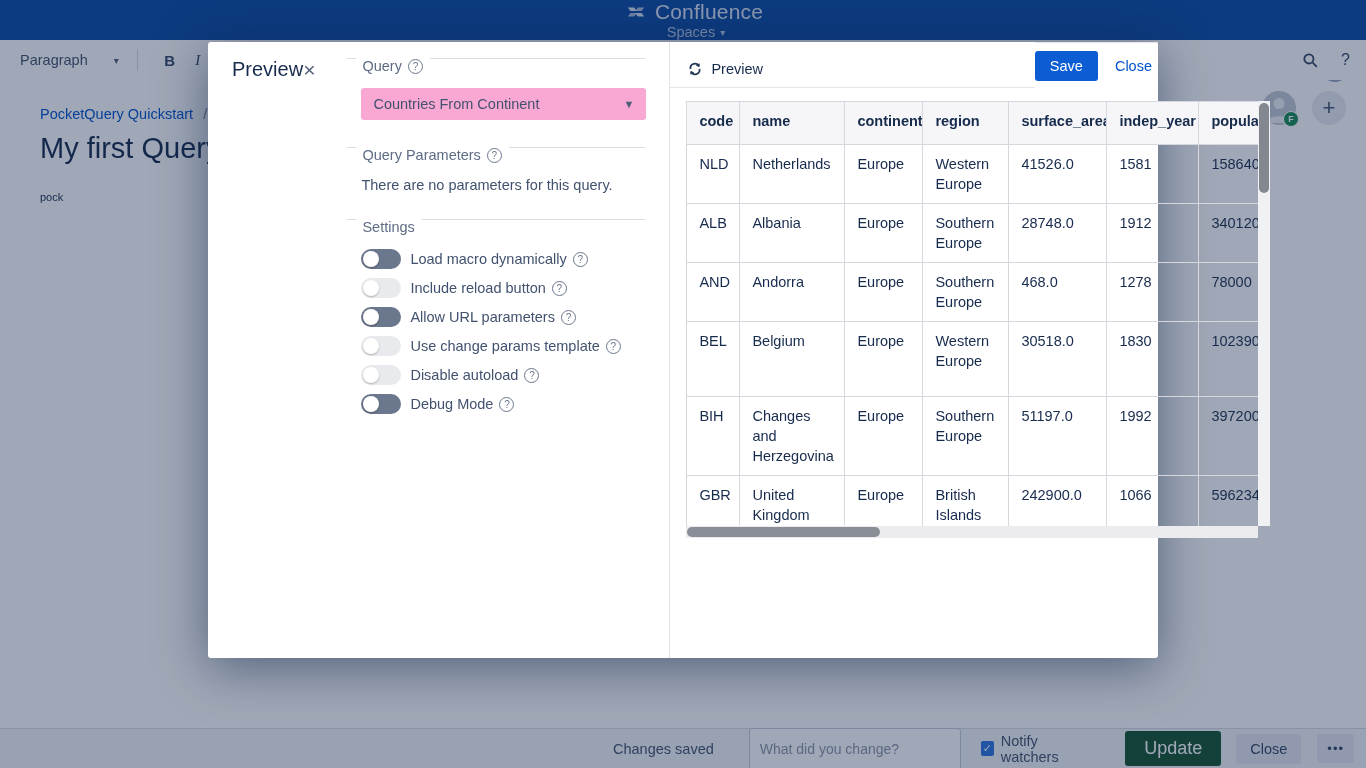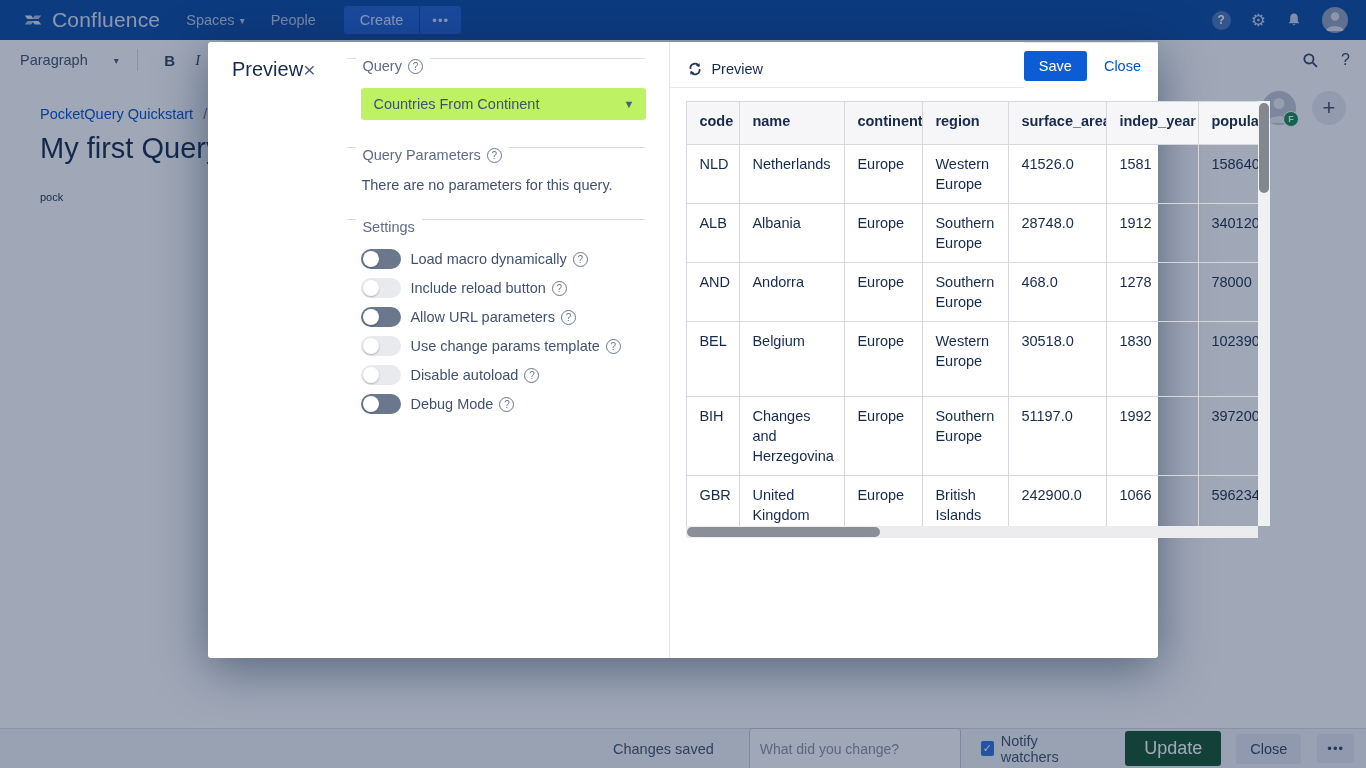--- a/index.html
+++ b/index.html
@@ -1,21 +1,21 @@
 <!DOCTYPE html>
 <html><head>
 <meta charset="utf-8">
 <style>
   * { margin:0; padding:0; box-sizing:border-box; }
   html,body { width:1366px; height:768px; overflow:hidden;
     font-family:"Liberation Sans", sans-serif; background:#fff; }
 
   
   .navbar { position:absolute; left:0; top:0; width:1366px; height:40px;
-    background:#0b4aa2; display:flex; align-items:center; z-index:1; }
+    background:#0b4aa2; display:flex; align-items:center; z-index:1;flex-direction:column; }
   .nav-logo { display:flex; align-items:center; gap:8px; margin-left:22px; }
   .nav-logo-text { color:#dbe3f3; font-size:21px; font-weight:500; letter-spacing:.2px; }
   .nav-item { color:#bccbe8; font-size:14.5px; margin-left:26px; cursor:pointer; display:flex; align-items:center; gap:5px; }
   .nav-caret { font-size:10px; color:#bccbe8; }
   .create-group { display:flex; margin-left:28px; border-radius:3px; overflow:hidden; }
   .btn-create { background:#2062d4; color:#dce7fb; font-size:14.5px; padding:6px 16px; border:none; cursor:pointer; }
   .btn-create-more { background:#2062d4; color:#dce7fb; font-size:13px; padding:6px 12px; border:none;
     border-left:1px solid #15449c; cursor:pointer; letter-spacing:1px; }
   .nav-right { margin-left:auto; display:flex; align-items:center; gap:20px; margin-right:18px; }
   .nav-search { width:220px; height:26px; background:rgba(255,255,255,0.10); border:1px solid rgba(255,255,255,0.22);
@@ -88,21 +88,21 @@
 
   .legend-row { display:flex; margin:12px 0 14px -14px; }
   .legend-row .seg { height:1px; background:#d8dce3; }
   .legend-row .seg.short { width:9px; }
   .legend-row .seg.long { flex:1; }
   .legend-text { color:#5e6c84; font-size:14.5px; margin:0 7px 0 6px; display:flex; align-items:center; gap:6px; }
 
   .help-circle { width:15px; height:15px; border-radius:50%; border:1px solid #6b778c; color:#6b778c;
     font-size:10px; display:inline-flex; align-items:center; justify-content:center; flex:none; }
 
-  .query-select { margin-top:4px; width:285px; height:32px; background:#bef264; border-radius:3px;
+  .query-select { margin-top:4px; width:285px; height:32px; background:#f9a8d4; border-radius:3px;
     display:flex; align-items:center; padding:0 12px; cursor:pointer; }
   .query-select .val { font-size:14.5px; color:#42526e; flex:1; }
   .query-select .caret { color:#505f79; font-size:11px; }
 
   .empty-msg { font-size:14.5px; color:#42526e; margin:0 0 6px 0; }
 
   .toggle-row { display:flex; align-items:center; gap:9px; margin-bottom:9px; height:20px; }
   .switch { width:40px; height:20px; border-radius:10px; background:#e8eaee; position:relative; cursor:pointer; flex:none; }
   .switch.dark { background:#6b778c; }
   .knob { position:absolute; left:2px; top:2px; width:16px; height:16px; border-radius:50%; background:#fff;
@@ -121,21 +121,21 @@
   table.preview thead tr { height:43px; }
   table.preview th { background:#f6f6f8; font-weight:bold; }
   table.preview tbody tr { height:55px; }
   table.preview tbody tr:nth-child(4) { height:75px; }
   .vscroll { position:absolute; right:0; top:0; width:12px; height:425px; background:#f0f1f3; }
   .vscroll .thumb { position:absolute; left:1px; top:2px; width:10px; height:90px; background:#83878f; border-radius:5px; }
   .hscroll { position:absolute; left:0; top:425px; width:572px; height:12px; background:#ececee; }
   .hscroll .thumb { position:absolute; left:1px; top:1px; width:193px; height:10px; background:#8a8e96; border-radius:5px; }
 
   .modal-footer { height:46px; border-top:1px solid #e3e5e9; display:flex; align-items:center;
-    justify-content:flex-end; gap:17px; padding-right:17px; }
+    justify-content:flex-end; gap:17px; padding-right:6px; }
   .btn-save { background:#0c5dd4; color:#fff; border:none; border-radius:3px; padding:7px 15px;
     font-size:14.5px; cursor:pointer; font-family:"Liberation Sans", sans-serif; }
   .link-close { color:#0052cc; font-size:14.5px; cursor:pointer; text-decoration:none; }
 </style>
 </head>
 <body>
 
 <div class="navbar">
   <div class="nav-logo">
     <svg width="22" height="22" viewBox="0 0 24 24">

